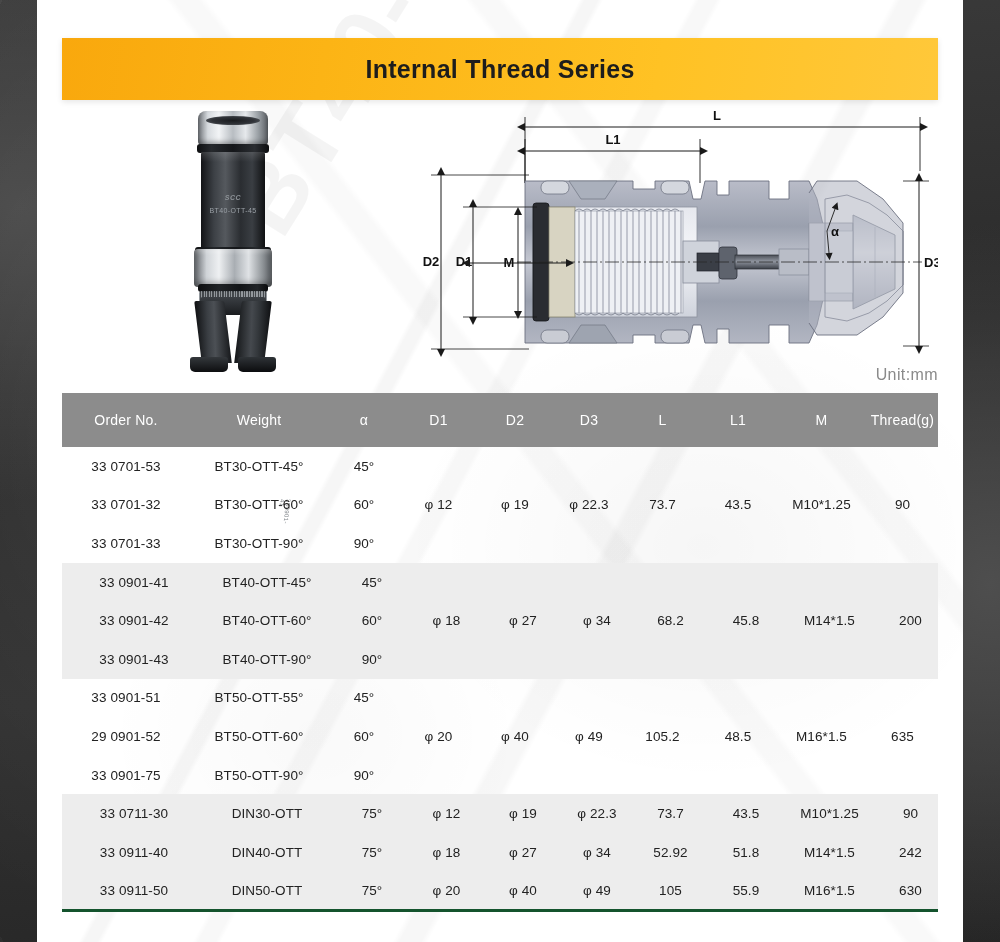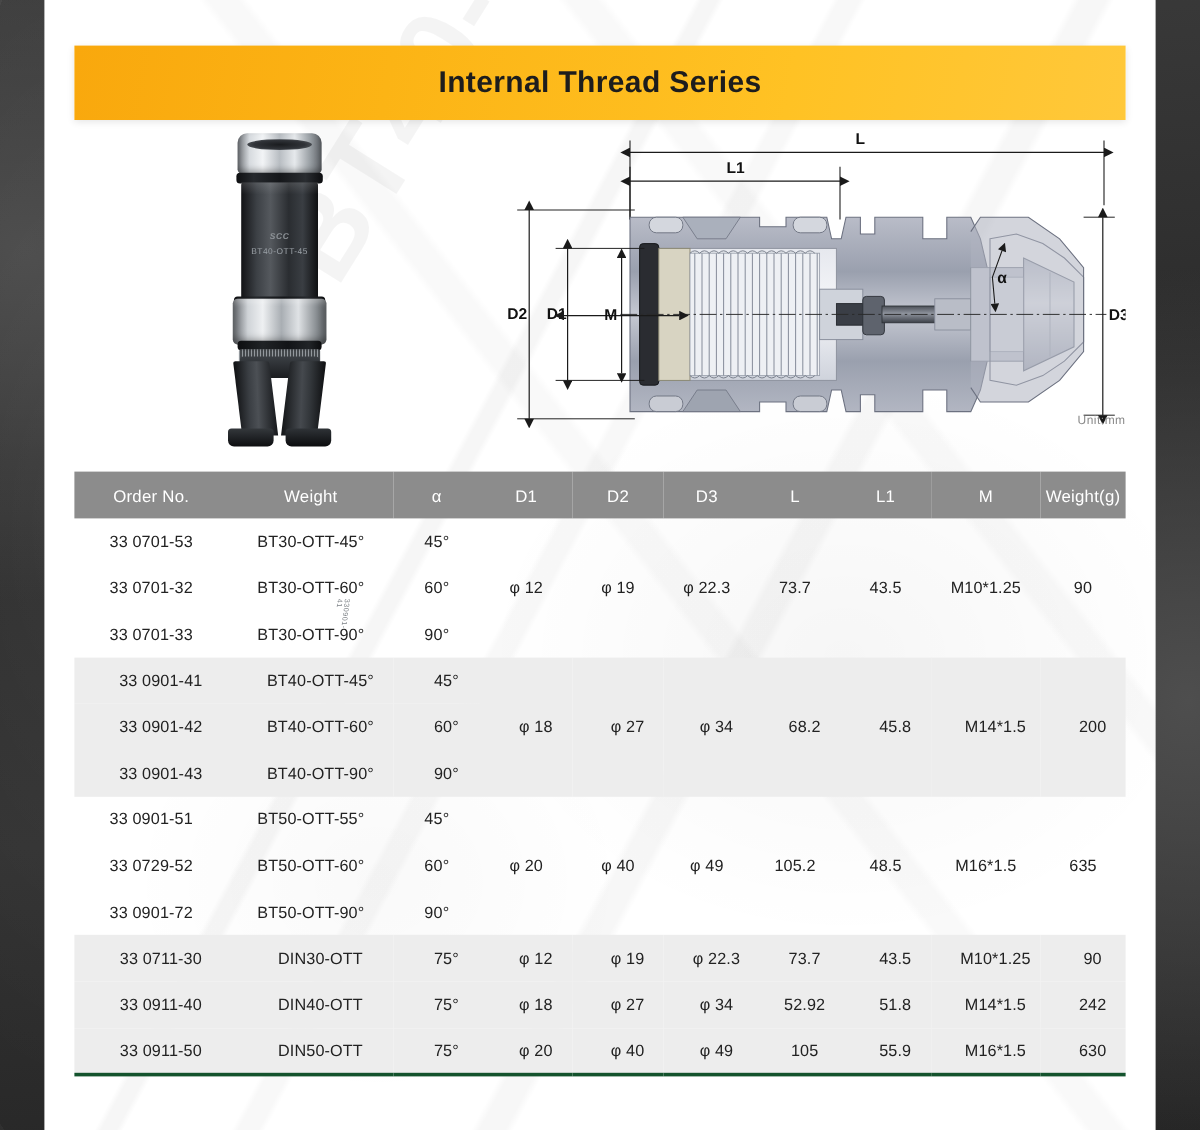--- a/index.html
+++ b/index.html
@@ -207,43 +207,43 @@
     top: 0;
     width: 521px;
     height: 285px;
   }
   #drawing svg { display: block; }
 
   
   #unit-note {
     position: absolute;
     right: 25px;
-    top: 345px;
-    font-size: 10px;
+    top: 366px;
+    font-size: 16px;
     color: #8a8a8a;
     letter-spacing: 0.4px;
   }
 
   
   #spec-table {
     position: absolute;
     left: 25px;
     top: 393px;
     width: 876px;
     border-collapse: collapse;
     table-layout: fixed;
     font-size: 13.5px;
     color: #222;
   }
   #spec-table thead th {
     background: #8c8c8c;
     color: #ffffff;
     font-weight: normal;
     font-size: 14px;
-    height: 39px;
+    height: 54px;
     text-align: center;
     vertical-align: middle;
     letter-spacing: 0.2px;
   }
   #spec-table tbody td {
     height: 38.6px;
     text-align: center;
     vertical-align: middle;
     background: transparent;
     letter-spacing: 0.1px;
@@ -459,21 +459,21 @@
       <tr>
         <th>Order No.</th>
         <th>Weight</th>
         <th>α</th>
         <th>D1</th>
         <th>D2</th>
         <th>D3</th>
         <th>L</th>
         <th>L1</th>
         <th>M</th>
-        <th>Weight(g)</th>
+        <th>Thread(g)</th>
       </tr>
     </thead>
     <tbody>
 
       <tr>
         <td>33 0701-53</td>
         <td>BT30-OTT-45°</td>
         <td>45°</td>
         <td class="merged" rowspan="3">φ 12</td>
         <td class="merged" rowspan="3">φ 19</td>
@@ -523,26 +523,26 @@
         <td>45°</td>
         <td class="merged" rowspan="3">φ 20</td>
         <td class="merged" rowspan="3">φ 40</td>
         <td class="merged" rowspan="3">φ 49</td>
         <td class="merged" rowspan="3">105.2</td>
         <td class="merged" rowspan="3">48.5</td>
         <td class="merged" rowspan="3">M16*1.5</td>
         <td class="merged" rowspan="3">635</td>
       </tr>
       <tr>
-        <td>33 0729-52</td>
+        <td>29 0901-52</td>
         <td>BT50-OTT-60°</td>
         <td>60°</td>
       </tr>
       <tr>
-        <td>33 0901-72</td>
+        <td>33 0901-75</td>
         <td>BT50-OTT-90°</td>
         <td>90°</td>
       </tr>
 
       <tr class="grp-shaded">
         <td>33 0711-30</td>
         <td>DIN30-OTT</td>
         <td>75°</td>
         <td>φ 12</td>
         <td>φ 19</td>

